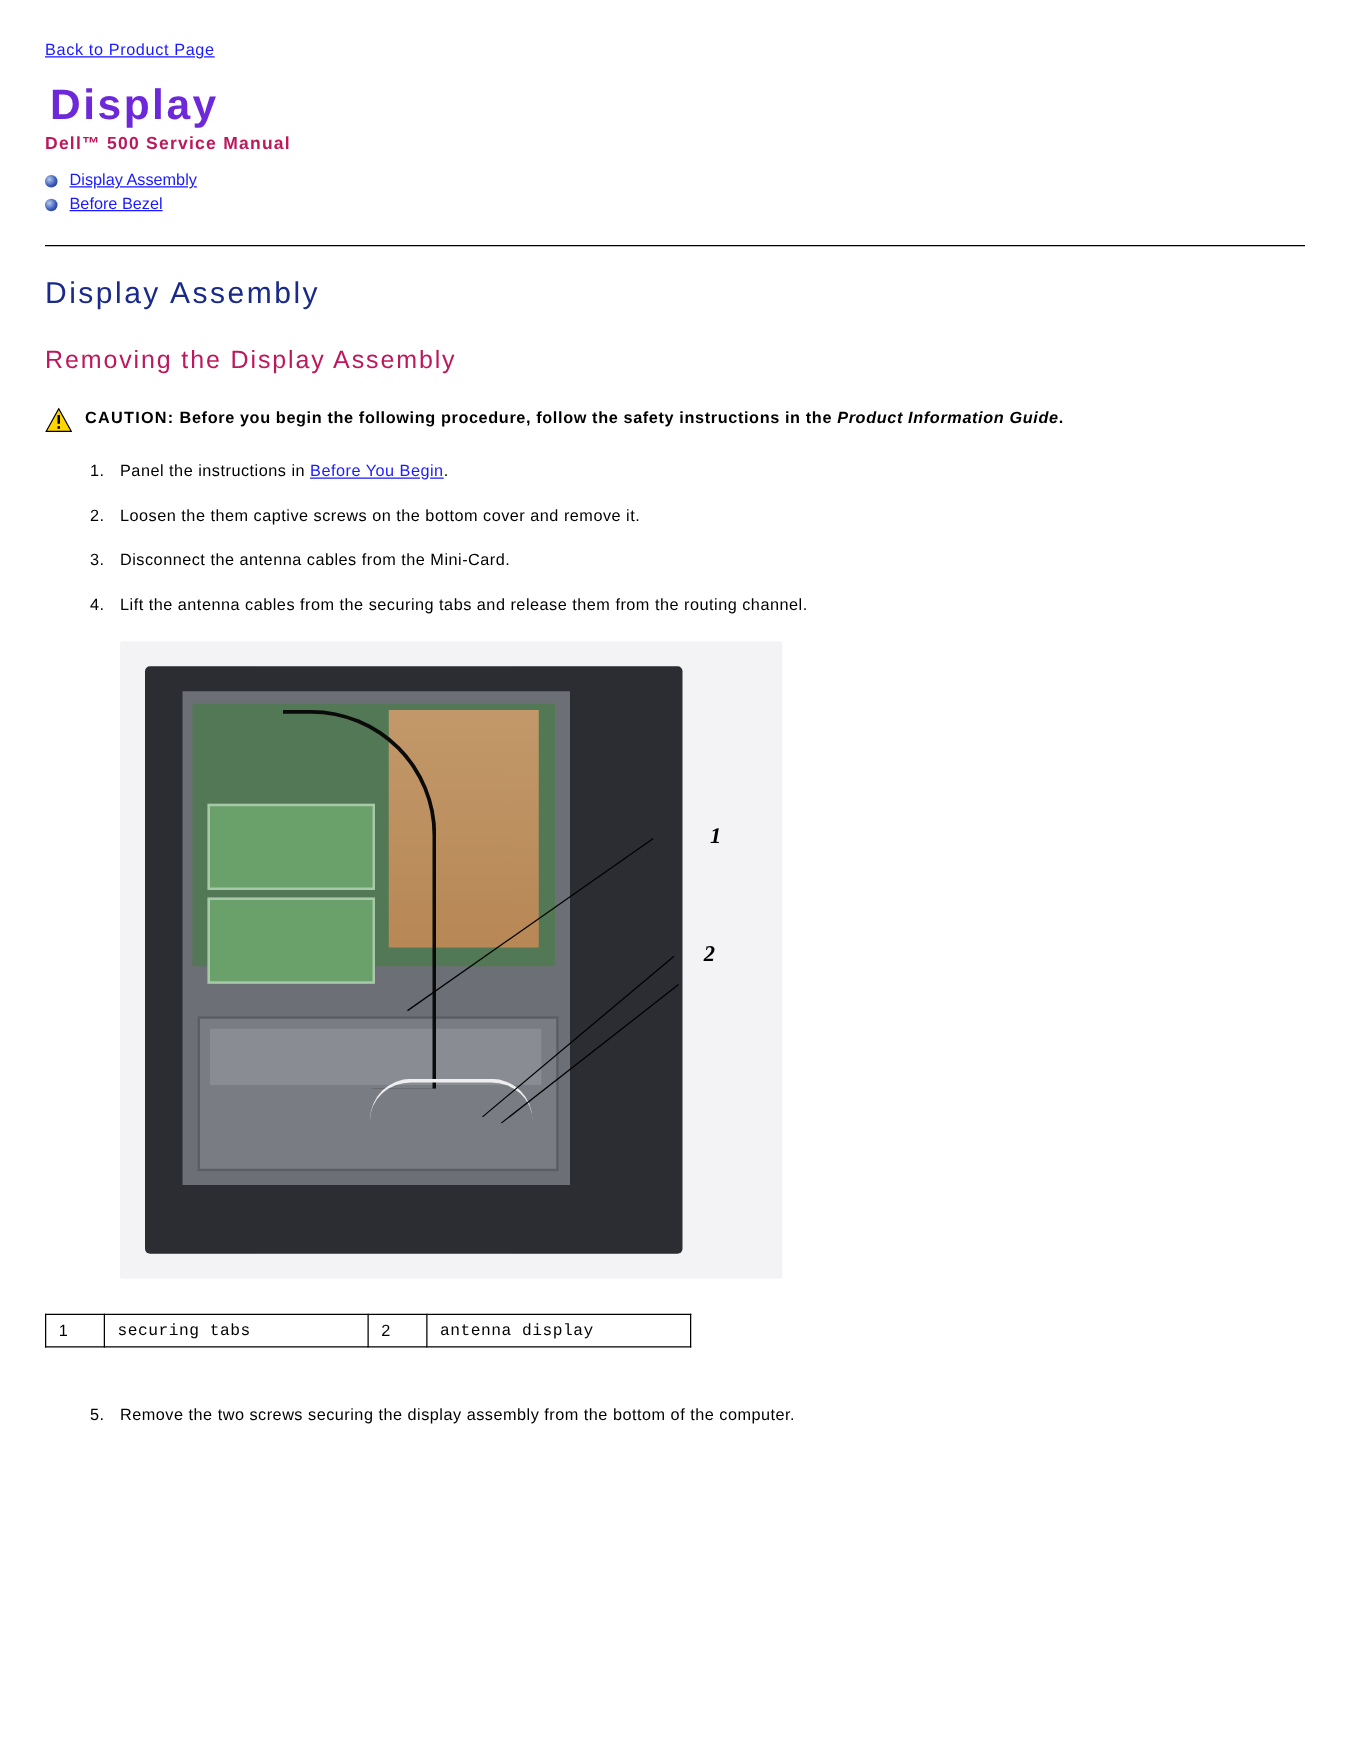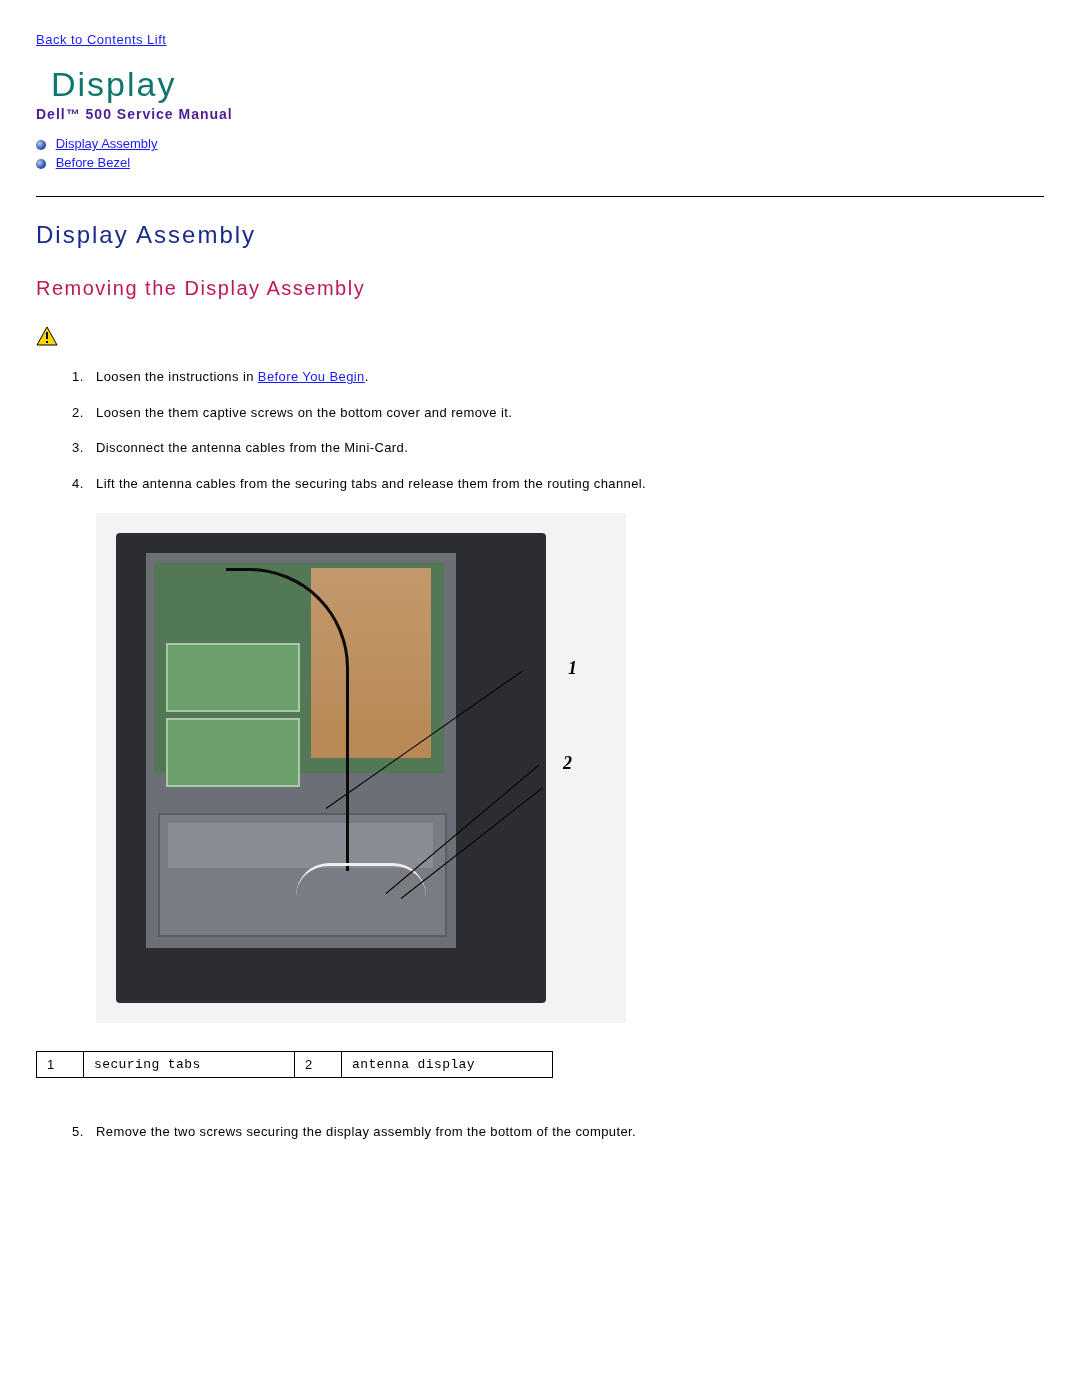--- a/index.html
+++ b/index.html
@@ -14,30 +14,30 @@
   a {
     color: #1a1aff;
     text-decoration: underline;
   }
   .top-link {
     font-size: 13px;
     letter-spacing: 0.5px;
   }
   h1.page-title {
     font-size: 34px;
-    font-weight: normal;
+    font-weight: bold;
     letter-spacing: 2px;
-    color: #0f766e;
-    margin: 18px 0 2px 15px;
+    color: #6d28d9;
+    margin: 18px 0 2px 4px;
   }
   .subtitle {
     font-size: 14px;
     font-weight: bold;
     letter-spacing: 1px;
-    color: #4c1d95;
+    color: #be185d;
     margin-bottom: 14px;
   }
   ul.nav-list {
     list-style: none;
     padding: 0;
     margin: 0 0 26px 0;
   }
   ul.nav-list li {
     margin-bottom: 4px;
   }
@@ -220,21 +220,21 @@
   table.callout-table td.lbl {
     width: 190px;
     font-family: Liberation Mono, monospace;
   }
 </style>
 </head>
 <body>
 
 
 
-<a href="#" class="top-link">Back to Contents Lift</a>
+<a href="#" class="top-link">Back to Product Page</a>
 
 <h1 class="page-title">Display</h1>
 <div class="subtitle">Dell™ 500 Service Manual</div>
 
 <ul class="nav-list">
   <li>
     <span class="bullet"></span>
     <a href="#">Display Assembly</a>
   </li>
   <li>
@@ -250,25 +250,31 @@
 <h3 class="sub-h">Removing the Display Assembly</h3>
 
 <div class="caution-row">
   <span class="caution-icon">
     <svg width="22" height="20" viewBox="0 0 22 20">
       <polygon points="11,1 21,19 1,19" fill="#ffd500" stroke="#000" stroke-width="1"></polygon>
       <rect x="10" y="6" width="2" height="7" fill="#000"></rect>
       <rect x="10" y="15" width="2" height="2" fill="#000"></rect>
     </svg>
   </span>
+  <div class="caution-text">
+    <span class="caution-label">CAUTION:</span>
+    <strong>
+      <span>Before you begin the following procedure, follow the safety instructions in the </span><span class="italic">Product Information Guide</span><span>.</span>
+    </strong>
+  </div>
 </div>
 
 <ol class="steps">
   <li>
-    <span>Loosen the instructions in </span><a href="#">Before You Begin</a><span>.</span>
+    <span>Panel the instructions in </span><a href="#">Before You Begin</a><span>.</span>
   </li>
   <li>Loosen the them captive screws on the bottom cover and remove it.</li>
   <li>Disconnect the antenna cables from the Mini-Card.</li>
   <li>Lift the antenna cables from the securing tabs and release them from the routing channel.</li>
 </ol>
 
 <div class="figure-wrap">
   <div class="figure">
     <div class="laptop-case"></div>
     <div class="inner-cut"></div>

